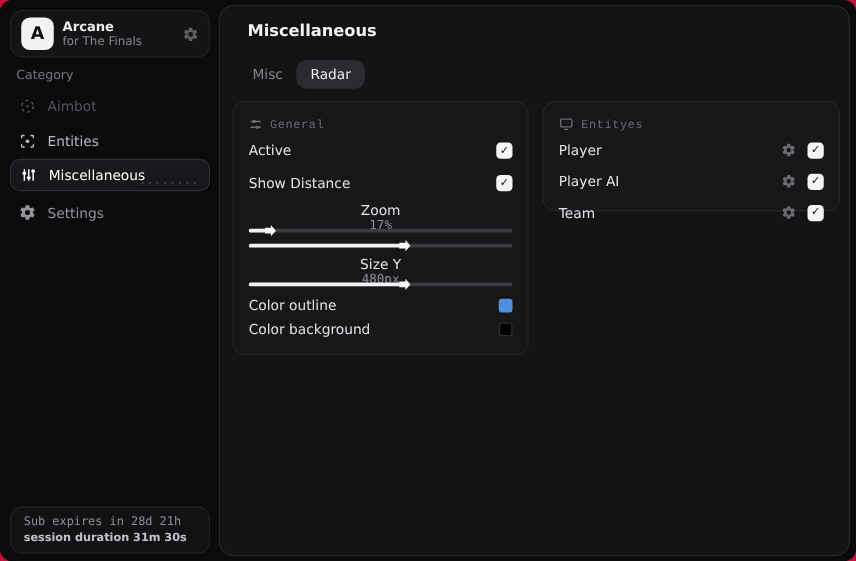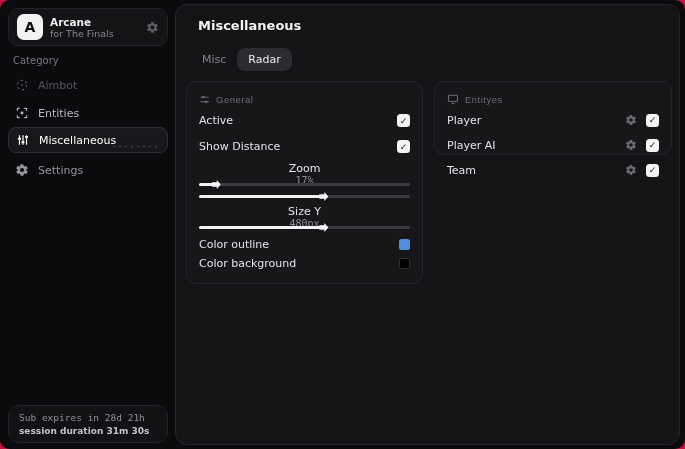--- a/index.html
+++ b/index.html
@@ -77,25 +77,25 @@
 
   .tabs { position:absolute; left:15px; top:43px; display:flex; align-items:center; }
   .tab { font-size:11px; padding:5px 11px; border-radius:8px; color:#84848b; cursor:pointer; }
   .tab.selected { background:#2b2b30; color:#ededf0; }
 
   .panel {
     position:absolute; background:#17171a; border:1px solid #242429; border-radius:10px;
     padding:0 12px;
   }
   .panel-general { left:10px; top:76px; width:237px; height:203px; }
-  .panel-entities { left:258px; top:76px; width:238px; height:74px; }
+  .panel-entities { left:258px; top:76px; width:238px; height:88px; }
 
   .panel-header {
     display:flex; align-items:center; height:14px; margin-top:10px;
-    font-family:Liberation Sans, sans-serif;
+    font-family:Liberation Mono, monospace;
     font-size:9.5px; color:#6b6b73; letter-spacing:.5px;
   }
   .panel-header .ph-icon { margin-right:6px; display:flex; color:#6b6b73; }
 
   .row { display:flex; align-items:center; justify-content:space-between;text-align:right; }
   .row-label { font-size:11px; color:#e4e4e8; }
   .row-value { font-family:"DejaVu Sans Mono","Liberation Mono",monospace; font-size:10px; color:#8f8f97; }
 
   .g-row-check { height:23px; margin-top:3px; }
   .g-row-slider-label { height:16px; margin-top:4px;flex-direction:column; }

